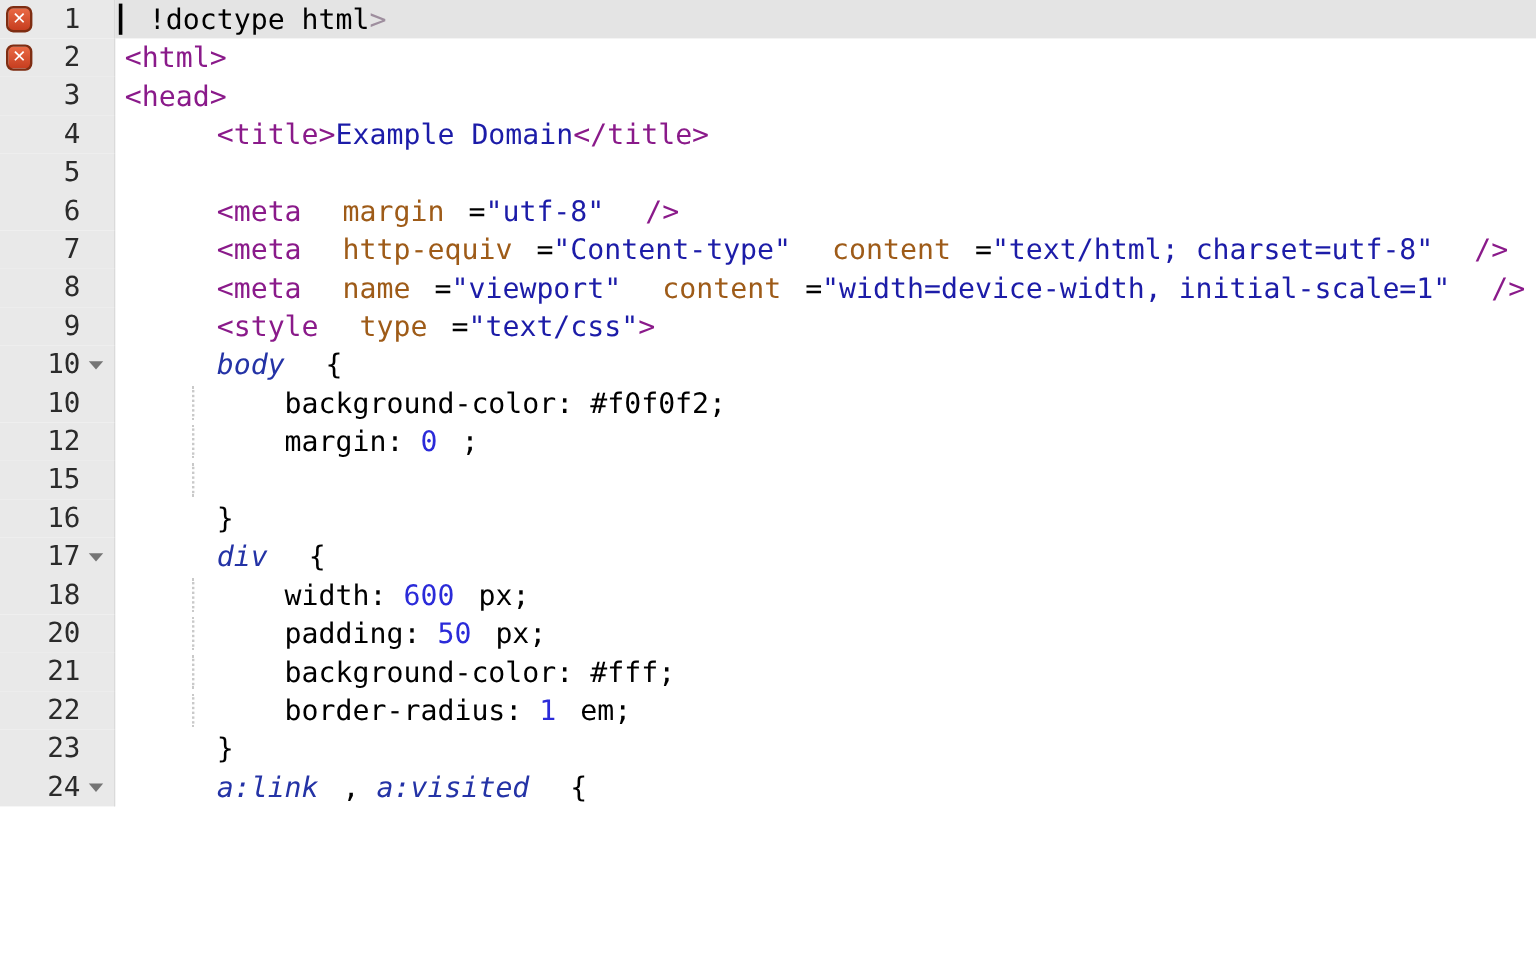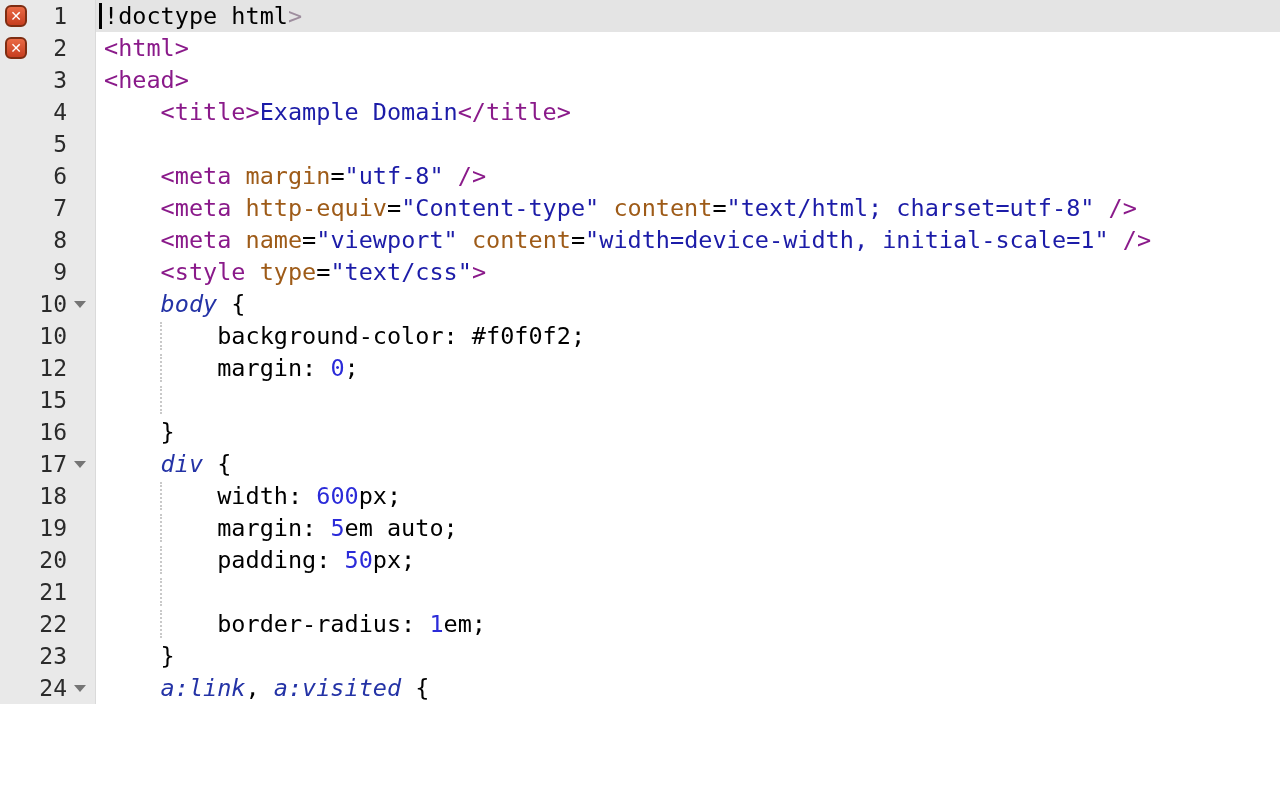--- a/index.html
+++ b/index.html
@@ -17,21 +17,21 @@
   .row{display:flex;height:32px;line-height:32px;}
   .gutter{flex:0 0 96px;width:96px;background:var(--gutter_bg);border-right:1px solid var(--gutter_border);position:relative;display:flex;align-items:center;}
   .err{position:absolute;left:5px;top:5px;width:22px;height:22px;border:2px solid var(--error_border);border-radius:6px;background:linear-gradient(180deg,var(--error_bg_top) 0%,var(--error_bg_bottom) 100%);display:flex;align-items:center;justify-content:center;}
   .err span{color:var(--error_x);font-family:"DejaVu Sans",sans-serif;font-weight:700;font-size:14px;line-height:1;}
   .num{flex:1;text-align:right;padding-right:28px;color:var(--line_number);font-size:23px;}
   .fold{position:absolute;right:9px;top:13px;width:0;height:0;border-left:6px solid transparent;border-right:6px solid transparent;border-top:7px solid var(--fold_arrow);}
   .code{flex:1;white-space:pre;position:relative;padding-left:8px;}
   .row.active .code{background:var(--active_line_bg);}
   .guide{position:absolute;left:64px;top:2px;bottom:2px;border-left:2px dotted var(--indent_guide);}
   .caret{position:absolute;left:3px;top:3px;width:3px;height:26px;background:var(--cursor);}
-  .tok-pl{color:var(--plain);}
+  .tok-pl{color:var(--plain);margin-left:20px;}
   .tok-tg{color:var(--tag);}
   .tok-at{color:var(--attr);}
   .tok-st{color:var(--string);}
   .tok-se{color:var(--selector);font-style:italic;}
   .tok-nu{color:var(--number);}
   .tok-gb{color:var(--bracket_dim);}
 </style>
 </head>
 <body>
 
@@ -136,35 +136,29 @@
         <div class="code"><span class="tok-pl">    </span><span class="tok-se">div</span><span class="tok-pl"> {</span></div>
       </div>
       <div class="row">
         <div class="gutter">
           <div class="num">18</div>
         </div>
         <div class="code"><div class="guide"></div><span class="tok-pl">        width: </span><span class="tok-nu">600</span><span class="tok-pl">px;</span></div>
       </div>
       <div class="row">
         <div class="gutter">
-          <div class="num">19</div>
-        </div>
-        <div class="code"><div class="guide"></div><span class="tok-pl">        margin: </span><span class="tok-nu">5</span><span class="tok-pl">em auto;</span></div>
-      </div>
-      <div class="row">
-        <div class="gutter">
           <div class="num">20</div>
         </div>
         <div class="code"><div class="guide"></div><span class="tok-pl">        padding: </span><span class="tok-nu">50</span><span class="tok-pl">px;</span></div>
       </div>
       <div class="row">
         <div class="gutter">
           <div class="num">21</div>
         </div>
-        <div class="code"><div class="guide"></div></div>
+        <div class="code"><div class="guide"></div><span class="tok-pl">        background-color: #fff;</span></div>
       </div>
       <div class="row">
         <div class="gutter">
           <div class="num">22</div>
         </div>
         <div class="code"><div class="guide"></div><span class="tok-pl">        border-radius: </span><span class="tok-nu">1</span><span class="tok-pl">em;</span></div>
       </div>
       <div class="row">
         <div class="gutter">
           <div class="num">23</div>

